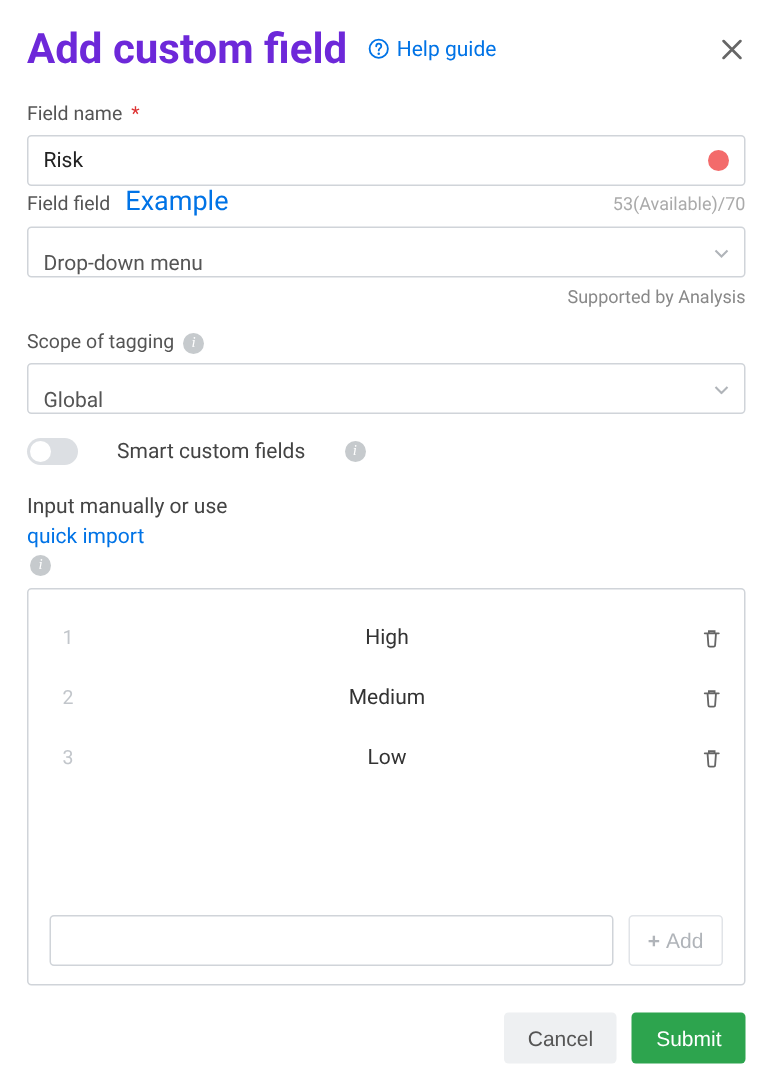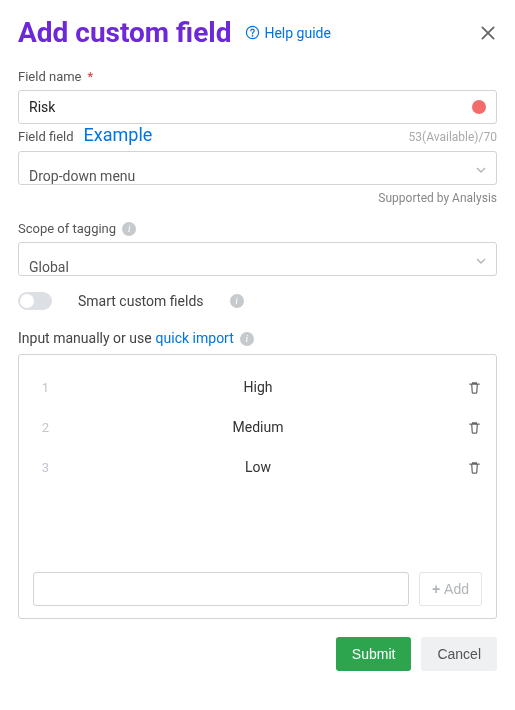--- a/index.html
+++ b/index.html
@@ -138,24 +138,25 @@
   .toggle .knob {
     width: 14px; height: 14px;
     border-radius: 50%;
     background: #fff;
     position: absolute;
     top: 2px; left: 2px;
   }
   .toggle-label { color: #444; }
   .manual-row {
     display: flex;
-    align-items: flex-end;
+    align-items: flex-start;
     gap: 4px;
     color: #444;
     margin-bottom: 8px;
+    flex-direction: column;
   }
   .quick-import { color: #0073e6; cursor: pointer; }
   .options-box {
     border: 1px solid #d0d4d9;
     border-radius: 3px;
     padding: 12px 14px;
     height: 265px;
     display: flex;
     flex-direction: column;
   }
@@ -328,15 +329,15 @@
   <div class="add-row">
     <input class="add-input" style="">
     <button class="add-btn">
       <span style="font-weight:600;">+</span>
       <span>Add</span>
     </button>
   </div>
 </div>
 
 <div class="footer">
+  <button class="btn btn-cancel">Cancel</button>
   <button class="btn btn-submit">Submit</button>
-  <button class="btn btn-cancel">Cancel</button>
 </div>
 
 </body></html>

